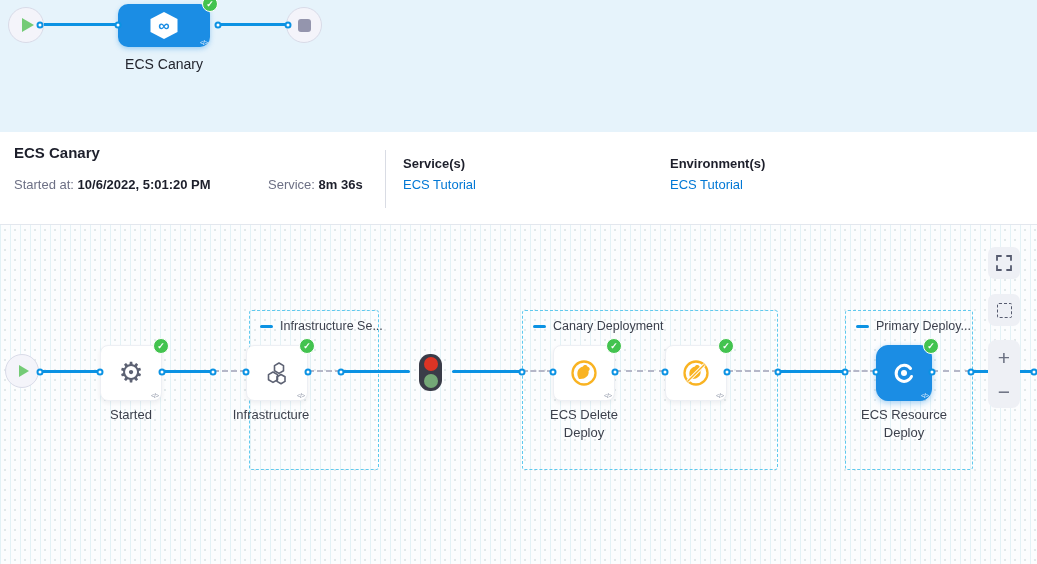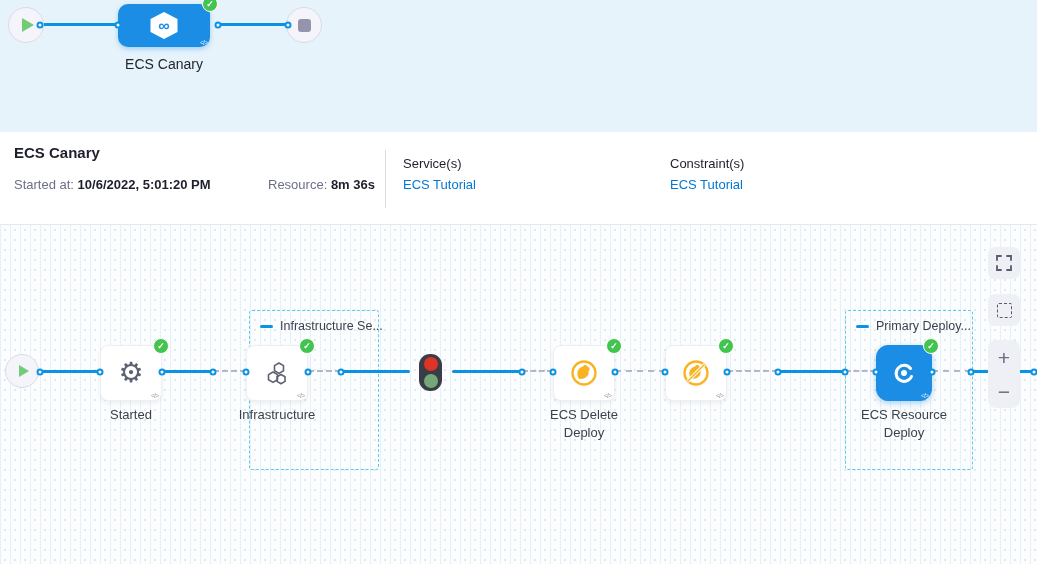--- a/index.html
+++ b/index.html
@@ -40,21 +40,21 @@
 
   
   .exec-header { position:relative; width:100%; height:93px; background:#fff;
     border-bottom:1px solid #e3e7ee; }
   .exec-title { position:absolute; left:14px; top:12px; font-size:15px; font-weight:700;
     color:#1d1f2b; }
   .meta { position:absolute; top:45px; font-size:13px; color:#6d7085; }
   .meta b { color:#1d1f2b; font-weight:600; }
   .vdiv { position:absolute; left:385px; top:18px; height:58px; width:1px; background:#d9dce4; }
   .hcol { position:absolute; top:24px; font-size:13px; }
-  .hcol .col-label { font-weight:400; color:#1d1f2b; }
+  .hcol .col-label { font-weight:700; color:#1d1f2b; }
   .hcol .link { margin-top:6px; color:#0278d5; cursor:pointer; }
 
   
   .canvas { position:relative; width:100%; height:339px;
     background-color:#fcfdfe;
     background-image:
       linear-gradient(to right, rgba(199,229,238,.45) 1px, transparent 1px),
       radial-gradient(circle, #e1e9ea 1.1px, transparent 1.3px);
     background-size:10px 10px, 10px 10px; }
 
@@ -125,43 +125,49 @@
   </div>
 
   <div class="exec-header">
     <div class="exec-title">ECS Canary</div>
 
     <div class="meta" style="left:14px;">
       <span>Started at:</span>
       <b>10/6/2022, 5:01:20 PM</b>
     </div>
     <div class="meta" style="left:268px;">
-      <span>Resource:</span>
+      <span>Service:</span>
       <b>8m 36s</b>
     </div>
 
     <div class="vdiv"></div>
 
     <div class="hcol" style="left:403px;">
       <div class="col-label">Service(s)</div>
       <div class="link">ECS Tutorial</div>
     </div>
 
     <div class="hcol" style="left:670px;">
-      <div class="col-label">Constraint(s)</div>
+      <div class="col-label">Environment(s)</div>
       <div class="link">ECS Tutorial</div>
     </div>
   </div>
 
   <div class="canvas">
 
     <div class="group" style="left:213px; width:130px;margin-left:36px;">
       <div class="group-label">
         <div class="minus"></div>
         <span>Infrastructure Se...</span>
+      </div>
+    </div>
+    <div class="group" style="left:522px; width:256px;">
+      <div class="group-label">
+        <div class="minus"></div>
+        <span>Canary Deployment</span>
       </div>
     </div>
     <div class="group" style="left:845px; width:128px;">
       <div class="group-label">
         <div class="minus"></div>
         <span>Primary Deploy...</span>
       </div>
     </div>
 
     <div class="hline" style="left:40px;  top:145px; width:60px;"></div>
@@ -194,21 +200,21 @@
       <svg width="30" height="30" viewBox="0 0 30 30">
         <g fill="none" stroke="#5d6273" stroke-width="1.6" stroke-linejoin="round">
           <path d="M17 5 l4.5 2.6 v5.2 L17 15.4 l-4.5 -2.6 v-5.2 Z"></path>
           <path d="M11 14 l4.5 2.6 v5.2 L11 24.4 l-4.5 -2.6 v-5.2 Z"></path>
           <path d="M19 16.5 l4 2.3 v4.6 l-4 2.3 l-4 -2.3 v-4.6 Z"></path>
         </g>
       </svg>
       <div class="badge">✓</div>
       <div class="code">&lt;/&gt;</div>
     </div>
-    <div class="node-label" style="left:217px; width:120px;">Infrastructure</div>
+    <div class="node-label" style="left:211px; width:120px;">Infrastructure</div>
 
     <div class="traffic">
       <div class="red"></div>
       <div class="grn"></div>
     </div>
 
     <div class="step-card" style="left:553px;">
       <svg width="30" height="30" viewBox="0 0 30 30">
         <circle cx="15" cy="15" r="11.5" fill="none" stroke="#f9b322" stroke-width="2.3"></circle>
         <path d="M10 21 C7 16 8 10 14 8.5 C15 6.5 18 6.5 18.6 8.8 C21 9.2 21.5 12 19.5 13 C20.5 17.5 16.5 21.5 10 21 Z" fill="#f9b322"></path>

